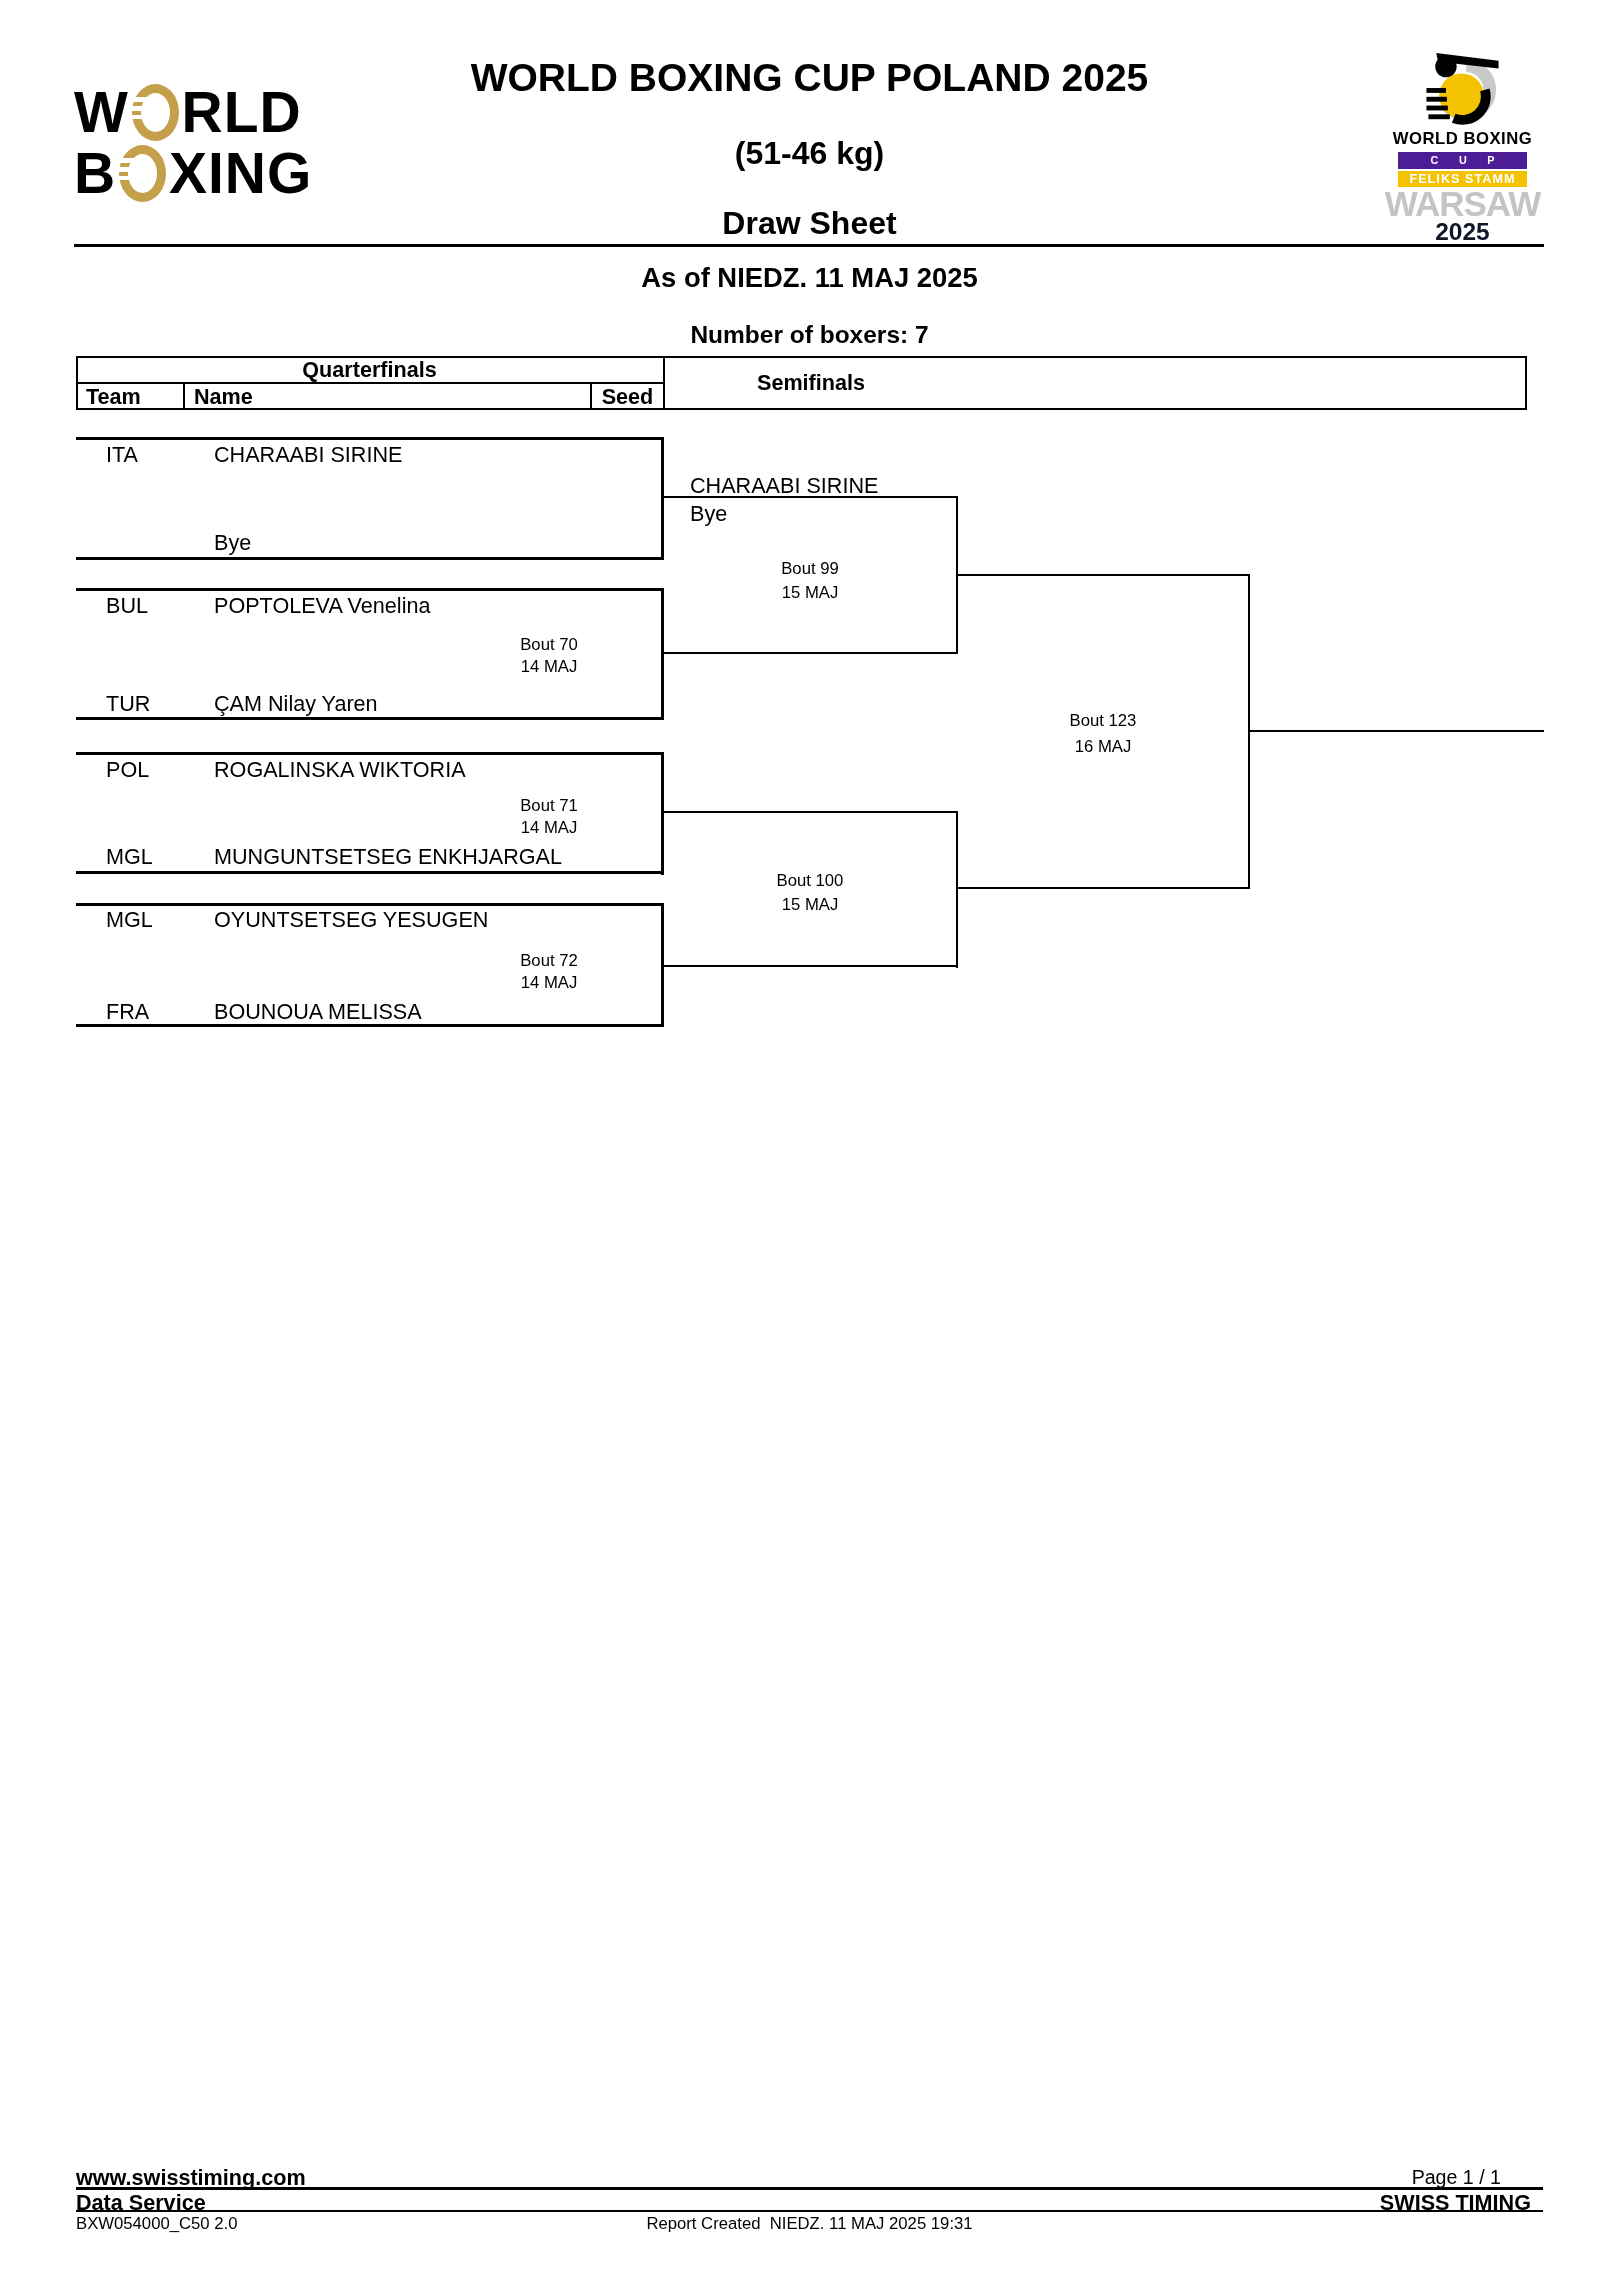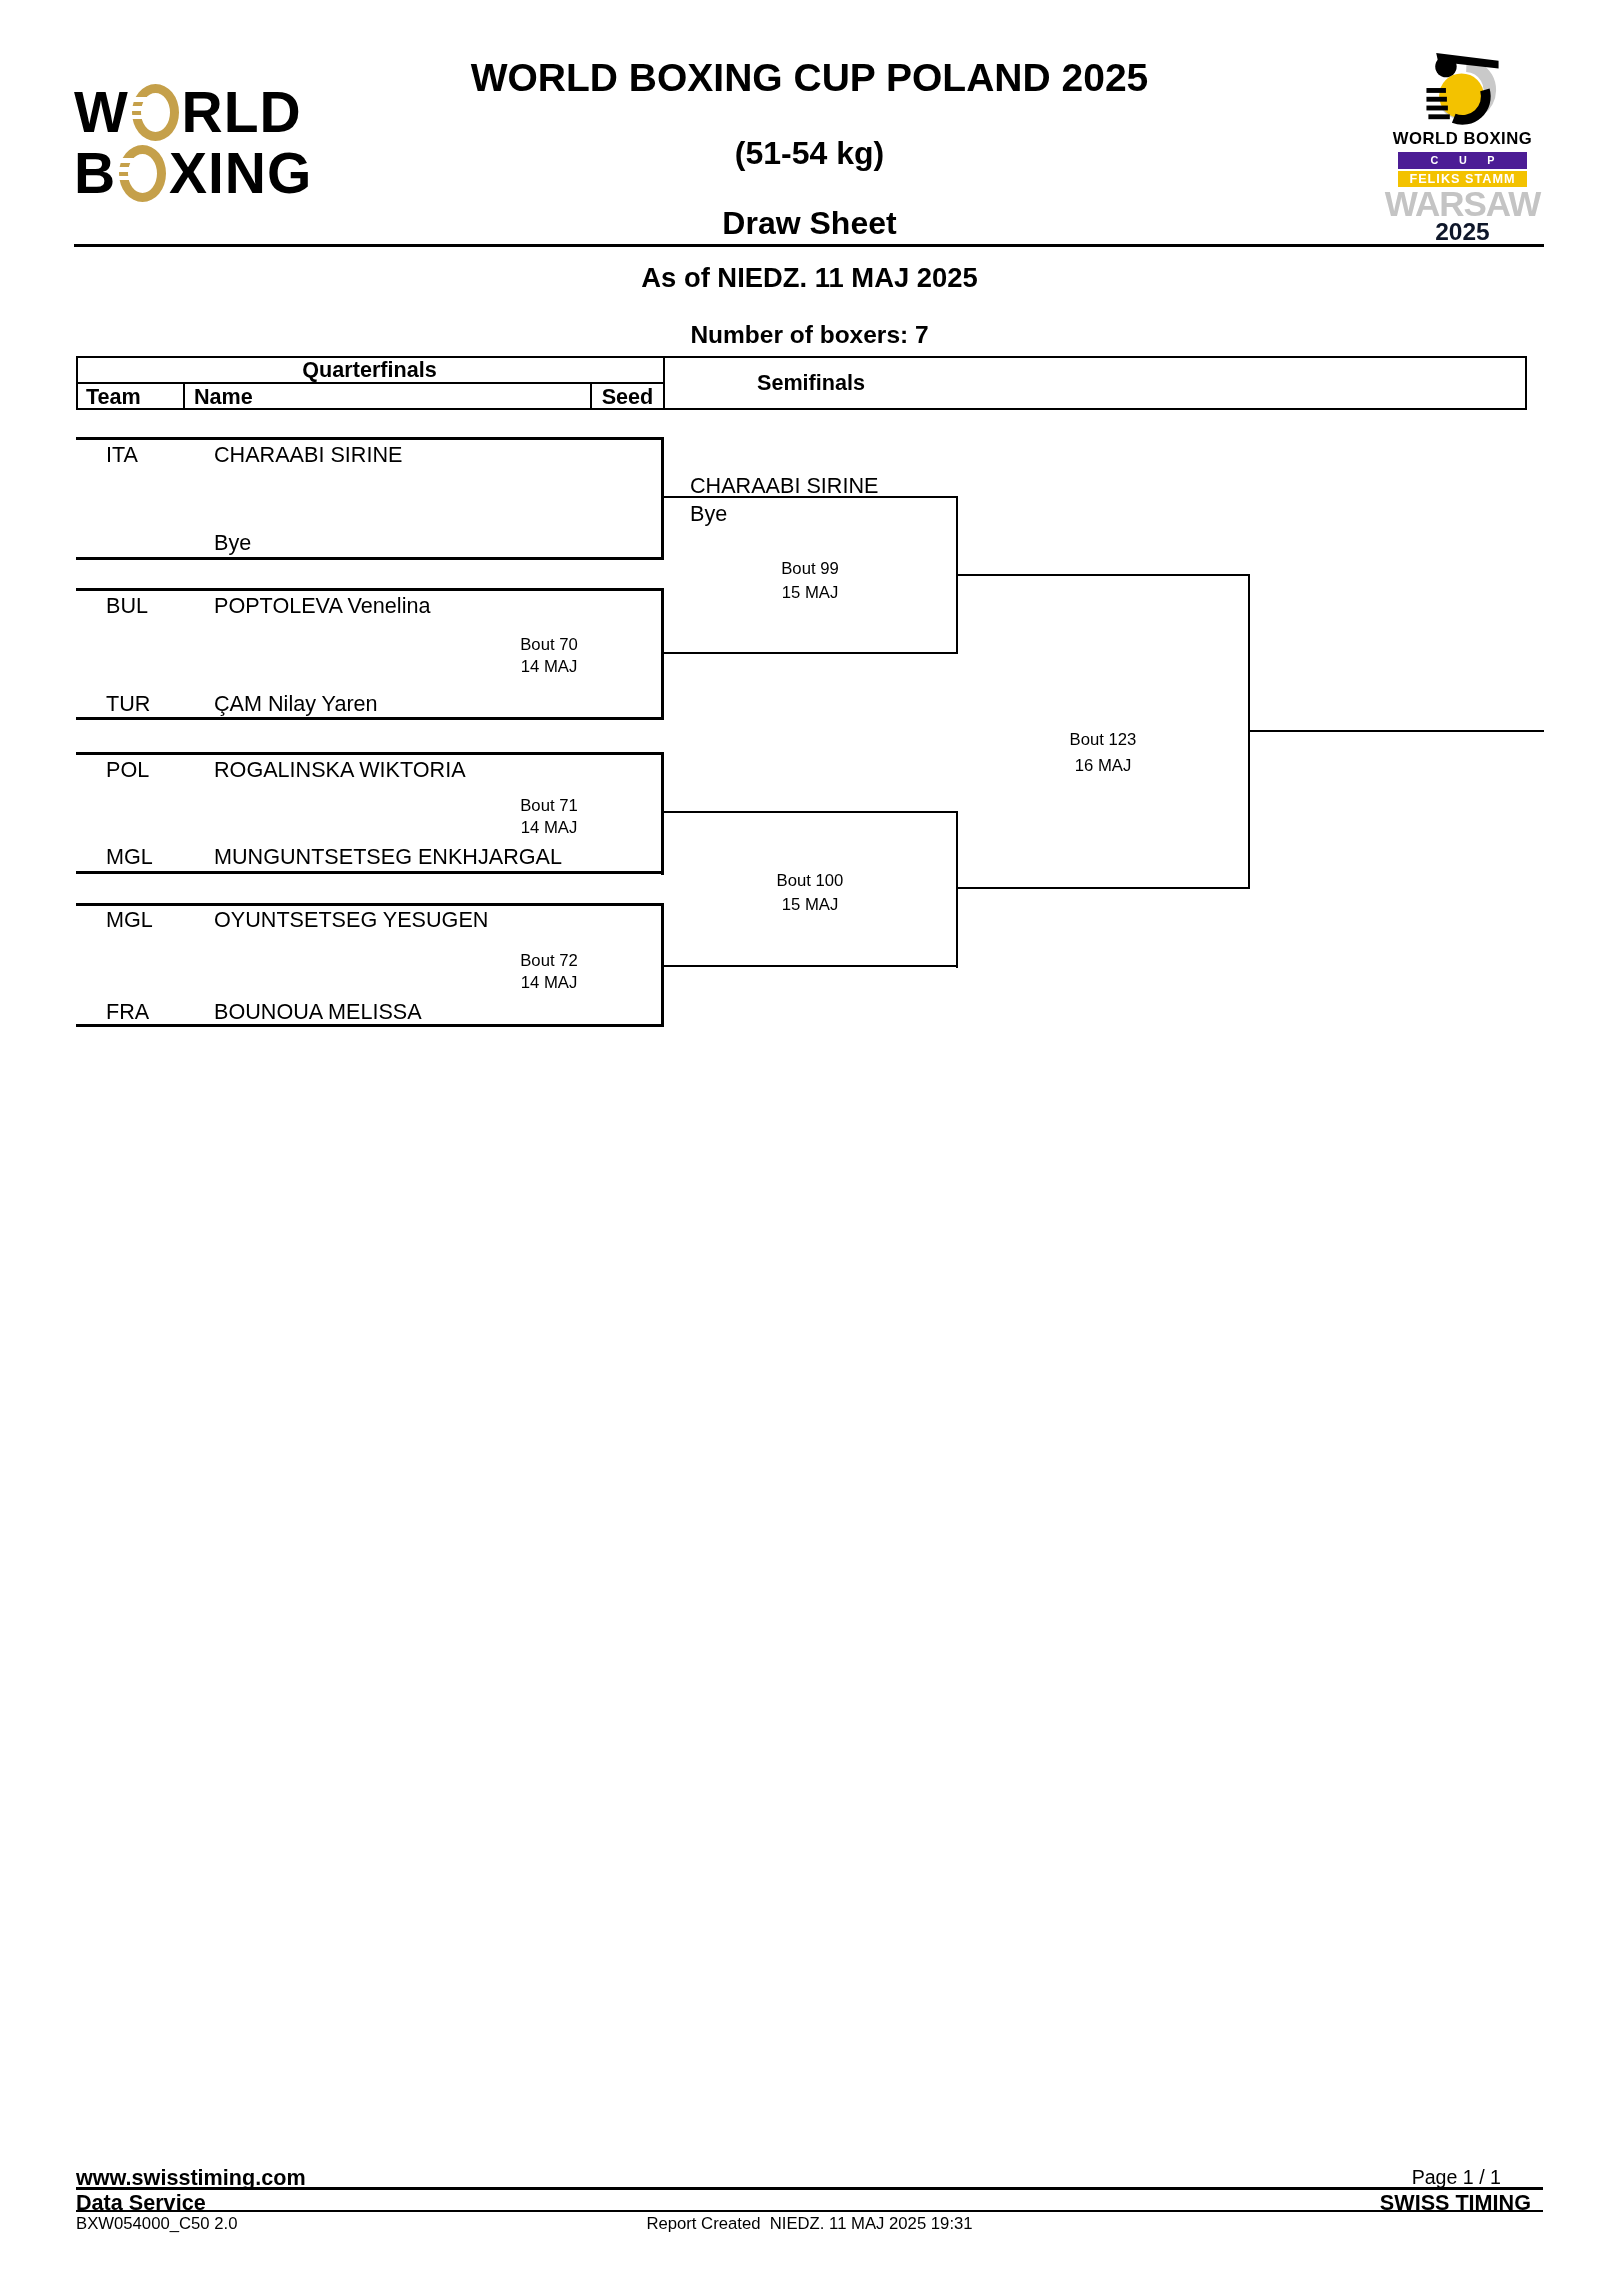--- a/index.html
+++ b/index.html
@@ -12,21 +12,21 @@
   .vl3{position:absolute;background:#000;width:2.9px;}
   .ctr{left:76px;width:1467px;text-align:center;}
   .title{font-size:39px;font-weight:bold;}
   .sub{font-size:32px;font-weight:bold;}
   .asof{font-size:27.4px;font-weight:bold;}
   .nbox{font-size:24.5px;font-weight:bold;}
   .hdr{font-size:21.6px;font-weight:bold;}
   .nm{font-size:21.6px;white-space:nowrap;margin-left:20px;}
   .bout{font-size:16.7px;text-align:center;width:176px;line-height:21.6px;}
   .bout.sf{line-height:23.5px;}
-  .bout.fin{line-height:25.5px;margin-top:19px;}
+  .bout.fin{line-height:25.5px;}
   .ft-b{font-size:21.6px;font-weight:bold;white-space:nowrap;}
   .ft-s{font-size:16.7px;white-space:nowrap;}
   .ft-pg{font-size:19.6px;}
   
   .wb-logo{position:absolute;left:74px;top:82px;}
   .wb-row{display:flex;align-items:center;height:61px;font-size:57px;font-weight:900;
           letter-spacing:1px;line-height:61px;}
   .wb-ring{display:inline-block;position:relative;width:47px;height:57px;
            border:9.8px solid #C5A04A;border-radius:50%;box-sizing:border-box;margin:0 2.9px;}
   .wb-stripe{position:absolute;left:-9.8px;width:23.5px;height:4.9px;background:#fff;}
@@ -83,21 +83,21 @@
       <circle cx="20" cy="16" r="11" fill="#000"></circle>
     </svg>
     <div class="cup-name">WORLD BOXING</div>
     <div class="cup-bar">C U P</div>
     <div class="feliks-bar">FELIKS STAMM</div>
     <div class="warsaw">WARSAW</div>
     <div class="year">2025</div>
   </div>
 
   <div class="abs ctr title" style="top:56px;">WORLD BOXING CUP POLAND 2025</div>
-  <div class="abs ctr sub" style="top:135px;">(51-54 kg)</div>
+  <div class="abs ctr sub" style="top:135px;">(51-46 kg)</div>
   <div class="abs ctr sub" style="top:205px;">Draw Sheet</div>
   <div class="hl3" style="left:74px;top:244px;width:1470px;"></div>
   <div class="abs ctr asof" style="top:262px;">As of NIEDZ. 11 MAJ 2025</div>
   <div class="abs ctr nbox" style="top:321px;">Number of boxers: 7</div>
 
   <div class="hdr-box"></div>
   <div class="vl" style="left:663px;top:356px;height:54px;"></div>
   <div class="hl" style="left:76px;top:382px;width:587px;"></div>
   <div class="vl" style="left:183px;top:382px;height:27.4px;"></div>
   <div class="vl" style="left:590px;top:382px;height:27.4px;"></div>

